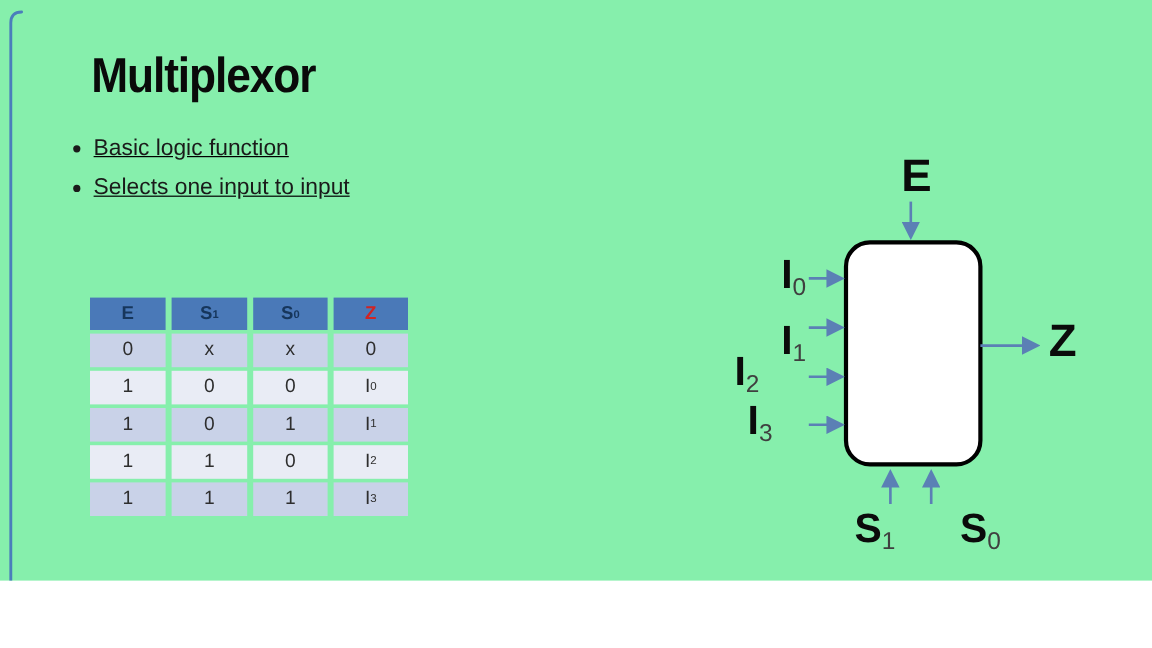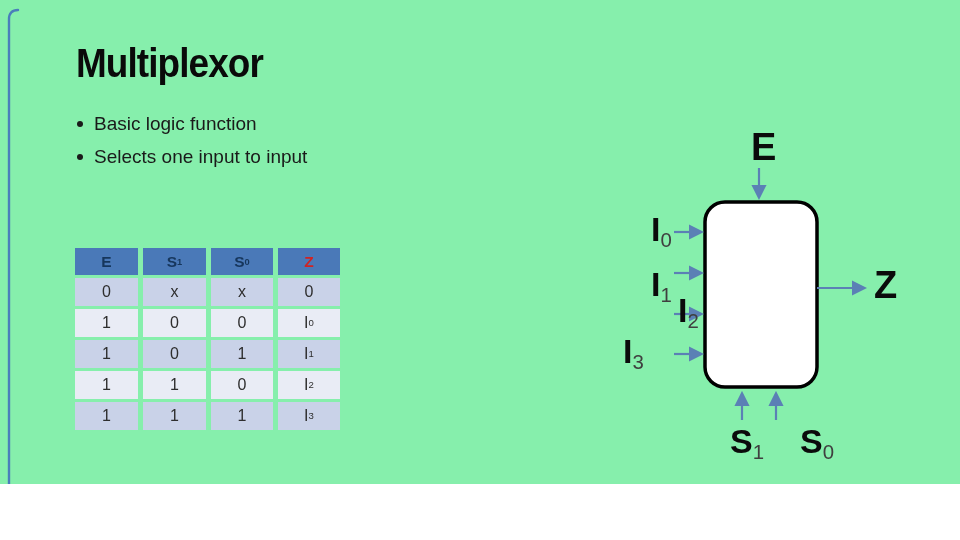--- a/index.html
+++ b/index.html
@@ -6,21 +6,21 @@
   .slide{position:relative;width:960px;height:484px;background:#86efac;overflow:hidden;
          font-family:"Liberation Sans",sans-serif;padding-left:34px;}
   .frame{position:absolute;left:0;top:0;}
 
   
   .title{position:absolute;left:76px;top:40px;margin:0;font-size:41px;font-weight:700;
          color:#0a0a0a;letter-spacing:-1px;transform:scaleX(0.9);transform-origin:left top;
          white-space:nowrap;}
 
   
-  .bullets{position:absolute;left:77px;top:112px;}
+  .bullets{position:absolute;left:61px;top:112px;text-decoration:underline;}
   .bullet{display:flex;align-items:center;height:24px;margin-bottom:9px;font-size:19px;
           color:#1a1a1a;white-space:nowrap;}
   .dot{width:6px;height:6px;border-radius:50%;background:#1a1a1a;margin-right:11px;flex:0 0 auto;}
   .bullet.em .dot{background:#d11a1a;}
   .bullet.em .btext{color:#d11a1a;font-weight:700;}
   .bsuffix{color:#111;font-weight:400;}
 
   
   .ttable{position:absolute;left:75px;top:248px;}
   .t-row{display:grid;grid-template-columns:63px 63px 62px 62px;column-gap:5px;margin-bottom:3px;}
@@ -175,18 +175,18 @@
     <line x1="44" y1="259" x2="71" y2="259" stroke="#5b80b5" stroke-width="2.2" marker-end="url(#ah)"></line>
     <line x1="187" y1="193" x2="234" y2="193" stroke="#5b80b5" stroke-width="2.2" marker-end="url(#ah)"></line>
     <line x1="112" y1="325" x2="112" y2="299" stroke="#5b80b5" stroke-width="2.2" marker-end="url(#ah)"></line>
     <line x1="146" y1="325" x2="146" y2="299" stroke="#5b80b5" stroke-width="2.2" marker-end="url(#ah)"></line>
   </svg>
 
   <div class="dlabel big" style="left:751px;top:128px"><span>E</span><sub class="sub"></sub></div>
   <div class="dlabel big" style="left:874px;top:266px"><span>Z</span><sub class="sub"></sub></div>
   <div class="dlabel mid" style="left:651px;top:212px"><span>I</span><sub class="sub">0</sub></div>
   <div class="dlabel mid" style="left:651px;top:267px"><span>I</span><sub class="sub">1</sub></div>
-  <div class="dlabel mid" style="left:678px;top:293px"><span>I</span><sub class="sub">2</sub></div>
+  <div class="dlabel mid" style="left:612px;top:293px"><span>I</span><sub class="sub">2</sub></div>
   <div class="dlabel mid" style="left:623px;top:334px"><span>I</span><sub class="sub">3</sub></div>
-  <div class="dlabel mid" style="left:730px;top:424px"><span>S</span><sub class="sub">1</sub></div>
+  <div class="dlabel mid" style="left:712px;top:424px"><span>S</span><sub class="sub">1</sub></div>
   <div class="dlabel mid" style="left:800px;top:424px"><span>S</span><sub class="sub">0</sub></div>
 
 </div>
 
 </body></html>

